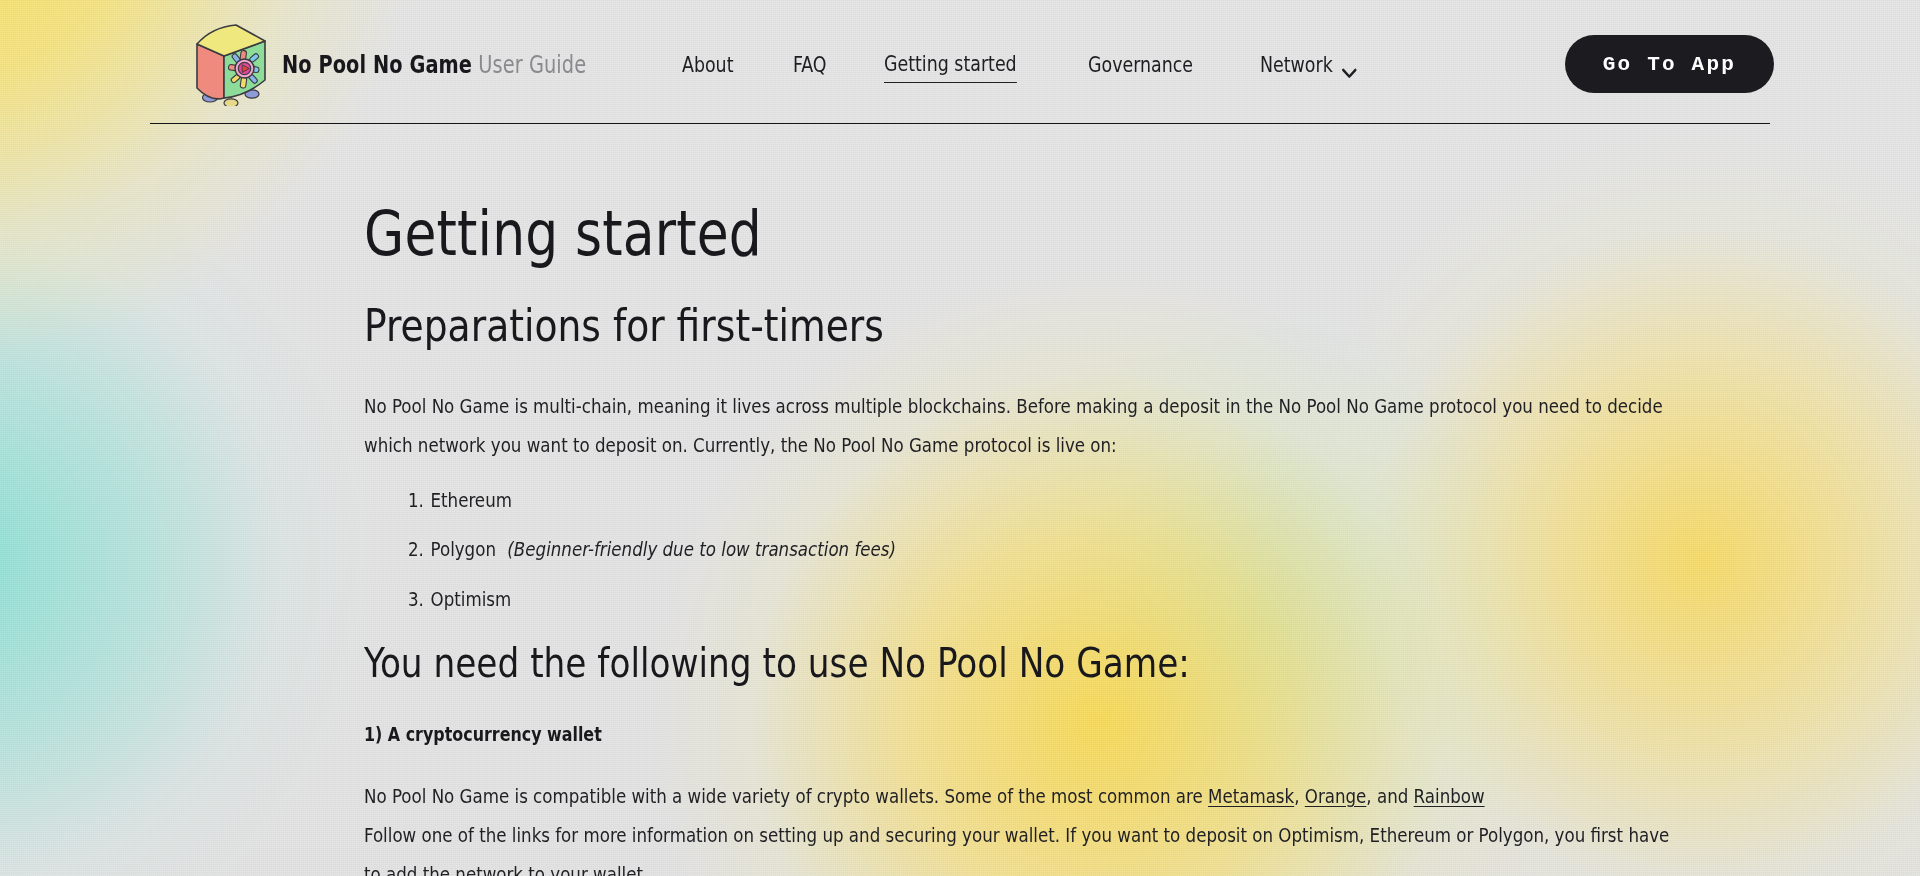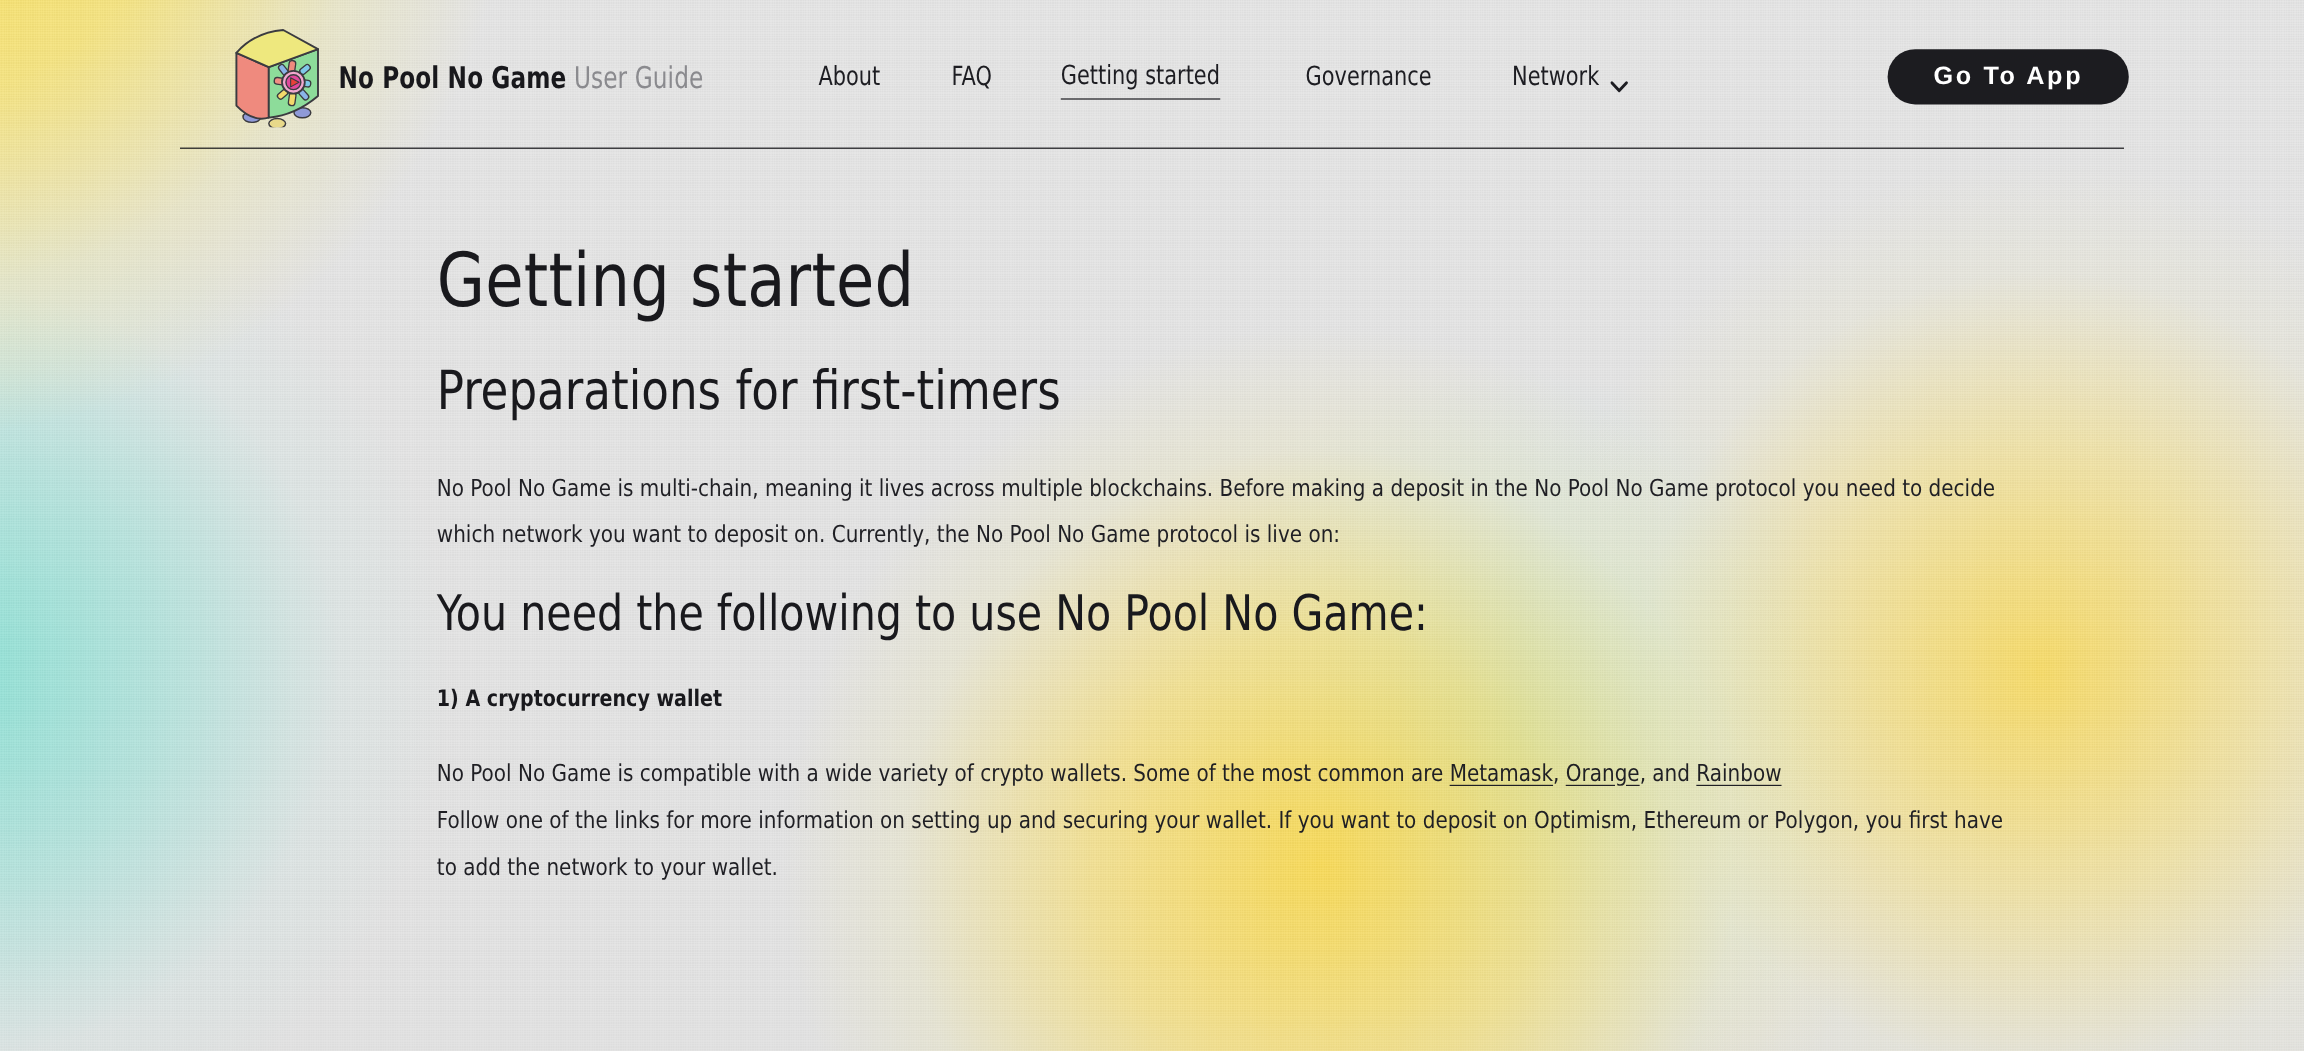--- a/index.html
+++ b/index.html
@@ -127,23 +127,23 @@
   }
   .caret { display: inline-block; width: 17px; height: 11px; flex: none; }
 
   .cta-button {
     margin-left: auto;
     margin-right: 8px;
     background: #1c1c20;
     color: #ffffff;
     border: none;
     border-radius: 999px;
-    height: 46px;
+    height: 58px;
     padding: 0 38px;
-    font-family: Liberation Sans, sans-serif;
+    font-family: Liberation Mono, monospace;
     font-size: 21px;
     font-weight: 700;
     letter-spacing: 2.2px;
     cursor: pointer;
     white-space: nowrap;
   }
 
   
   main.content {
     width: 1644px;
@@ -294,20 +294,31 @@
   </header>
 
   <main class="content">
 
     <h1 class="cond page-title">Getting started</h1>
 
     <h2 class="cond section-title">Preparations for first-timers</h2>
 
     <p class="cond body-text">No Pool No Game is multi-chain, meaning it lives across multiple blockchains. Before making a deposit in the No Pool No Game protocol you need to decide which network you want to deposit on. Currently, the No Pool No Game protocol is live on:</p>
 
+    <ol class="cond chain-list">
+      <li>
+        <span class="li-num">1.</span><span>Ethereum</span>
+      </li>
+      <li>
+        <span class="li-num">2.</span><span>Polygon</span><span class="li-note">(Beginner-friendly due to low transaction fees)</span>
+      </li>
+      <li>
+        <span class="li-num">3.</span><span>Optimism</span>
+      </li>
+    </ol>
 
     <h2 class="cond big-question">You need the following to use No Pool No Game:</h2>
 
     <h3 class="cond sub-bold">1) A cryptocurrency wallet</h3>
 
     <p class="cond body-text"><span>No Pool No Game is compatible with a wide variety of crypto wallets. Some of the most common are </span><a class="inline-link" href="#">Metamask</a><span>, </span><a class="inline-link" href="#">Orange</a><span>, and </span><a class="inline-link" href="#">Rainbow</a></p>
 
     <p class="cond body-text">Follow one of the links for more information on setting up and securing your wallet. If you want to deposit on Optimism, Ethereum or Polygon, you first have to add the network to your wallet.</p>
 
   </main>

